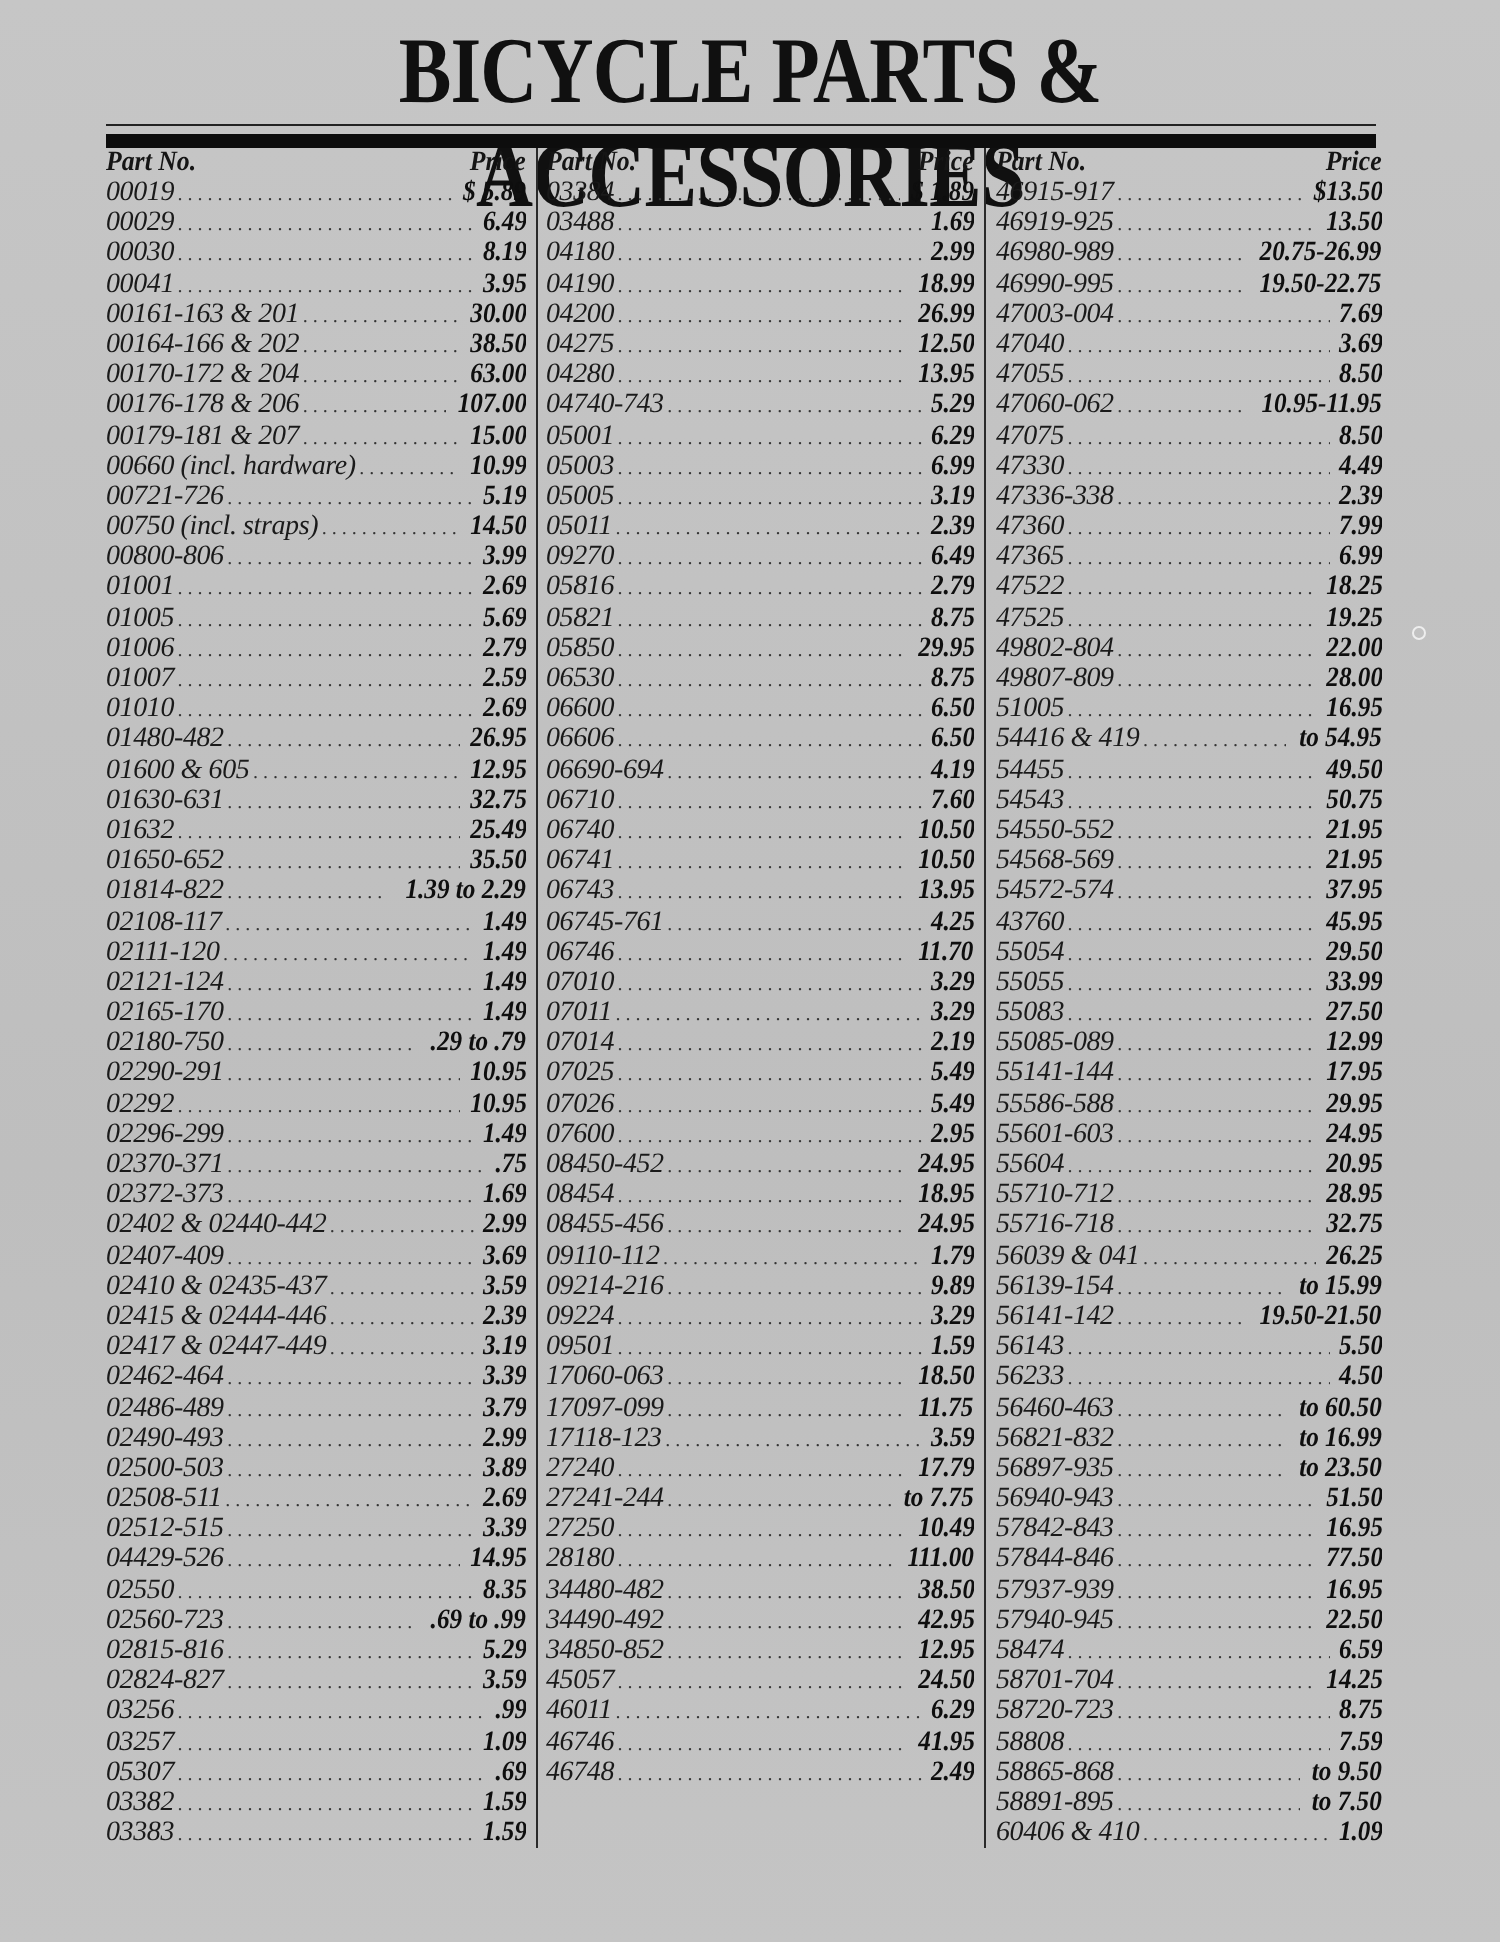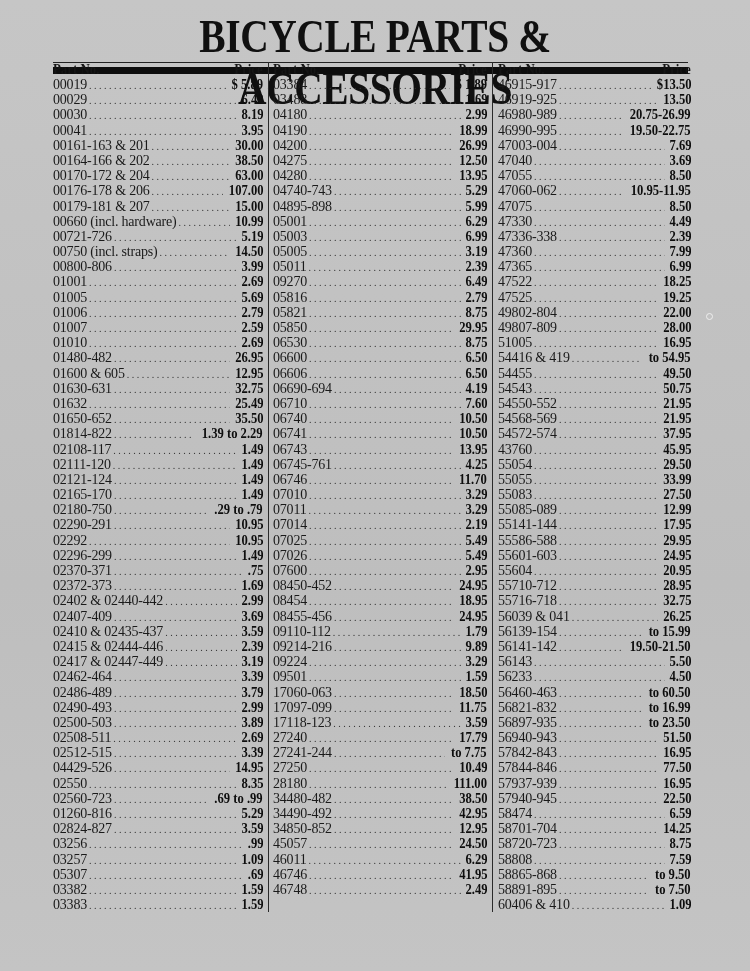--- a/index.html
+++ b/index.html
@@ -23,22 +23,23 @@
     color: #101010;
     line-height: 52px;
   }
   .rule-thin {
     position: absolute; left: 53px; top: 62px; width: 635px; height: 1px; background: #222;
   }
   .rule-thick {
     position: absolute; left: 53px; top: 67px; width: 635px; height: 7px; background: #0d0d0d;
   }
   .columns {
-    position: absolute; left: 53px; top: 62px; width: 636px;
+    position: absolute; left: 53px; top: 74px; width: 636px;
     display: flex;
+    font-style: italic;
   }
   .col { display: flex; flex-direction: column; }
   .col-1 { width: 210px; padding-right: 5px; }
   .col-2 { width: 214px; padding-left: 4px; padding-right: 5px; border-left: 1px solid #2a2a2a; }
   .col-3 { width: 193px; padding-left: 5px; border-left: 1px solid #2a2a2a; }
   .col-head {
     display: flex; justify-content: space-between;
     font-weight: bold; font-size: 14px; line-height: 15px; height: 15px;
     transform: scaleX(0.92); transform-origin: left;
     width: 108.6%;
@@ -314,21 +315,21 @@
         <span class="part">02550</span>
         <span class="leader"></span>
         <span class="price">8.35</span>
       </div>
       <div class="row">
         <span class="part">02560-723</span>
         <span class="leader"></span>
         <span class="price">.69 to .99</span>
       </div>
       <div class="row">
-        <span class="part">01260-816</span>
+        <span class="part">02815-816</span>
         <span class="leader"></span>
         <span class="price">5.29</span>
       </div>
       <div class="row">
         <span class="part">02824-827</span>
         <span class="leader"></span>
         <span class="price">3.59</span>
       </div>
       <div class="row">
         <span class="part">03256</span>
@@ -395,25 +396,20 @@
         <span class="part">04280</span>
         <span class="leader"></span>
         <span class="price">13.95</span>
       </div>
       <div class="row">
         <span class="part">04740-743</span>
         <span class="leader"></span>
         <span class="price">5.29</span>
       </div>
       <div class="row">
-        <span class="part">04895-898</span>
-        <span class="leader"></span>
-        <span class="price">5.99</span>
-      </div>
-      <div class="row">
         <span class="part">05001</span>
         <span class="leader"></span>
         <span class="price">6.29</span>
       </div>
       <div class="row">
         <span class="part">05003</span>
         <span class="leader"></span>
         <span class="price">6.99</span>
       </div>
       <div class="row">

